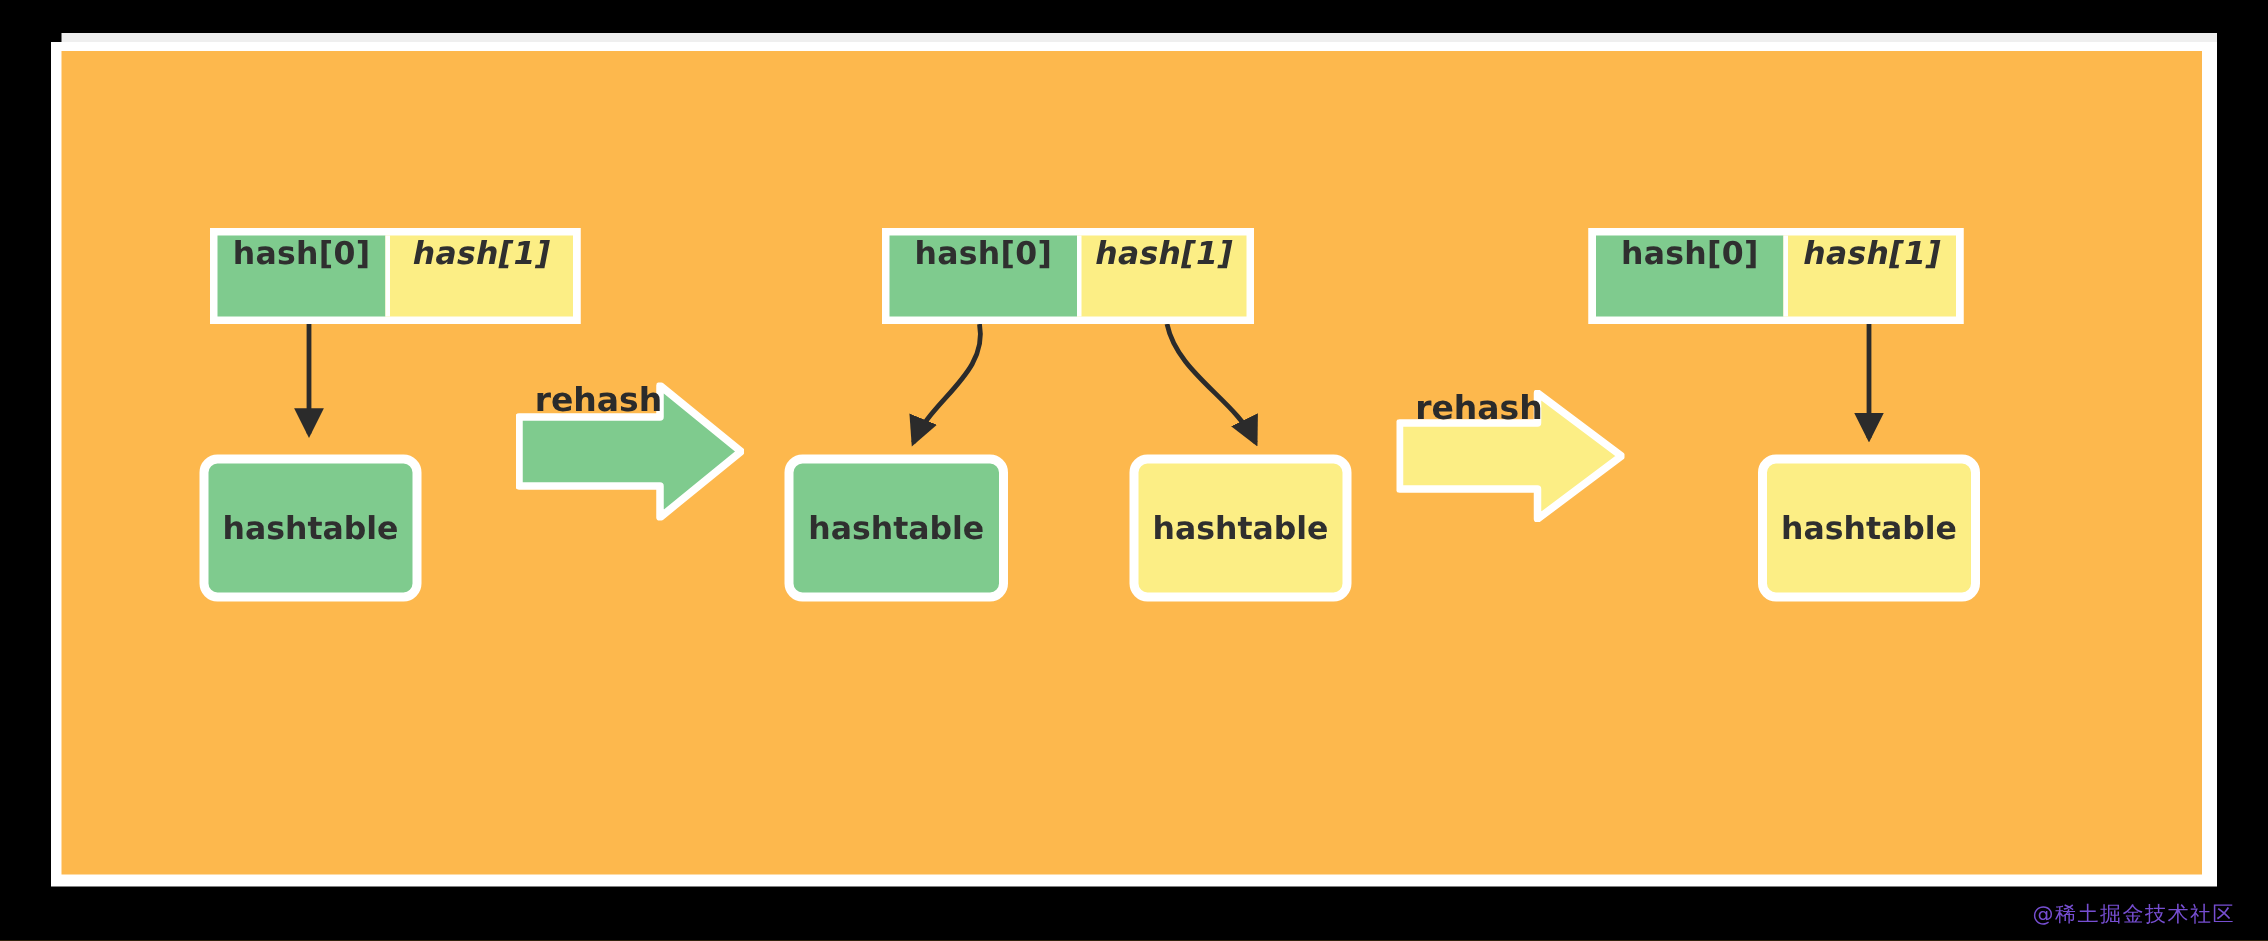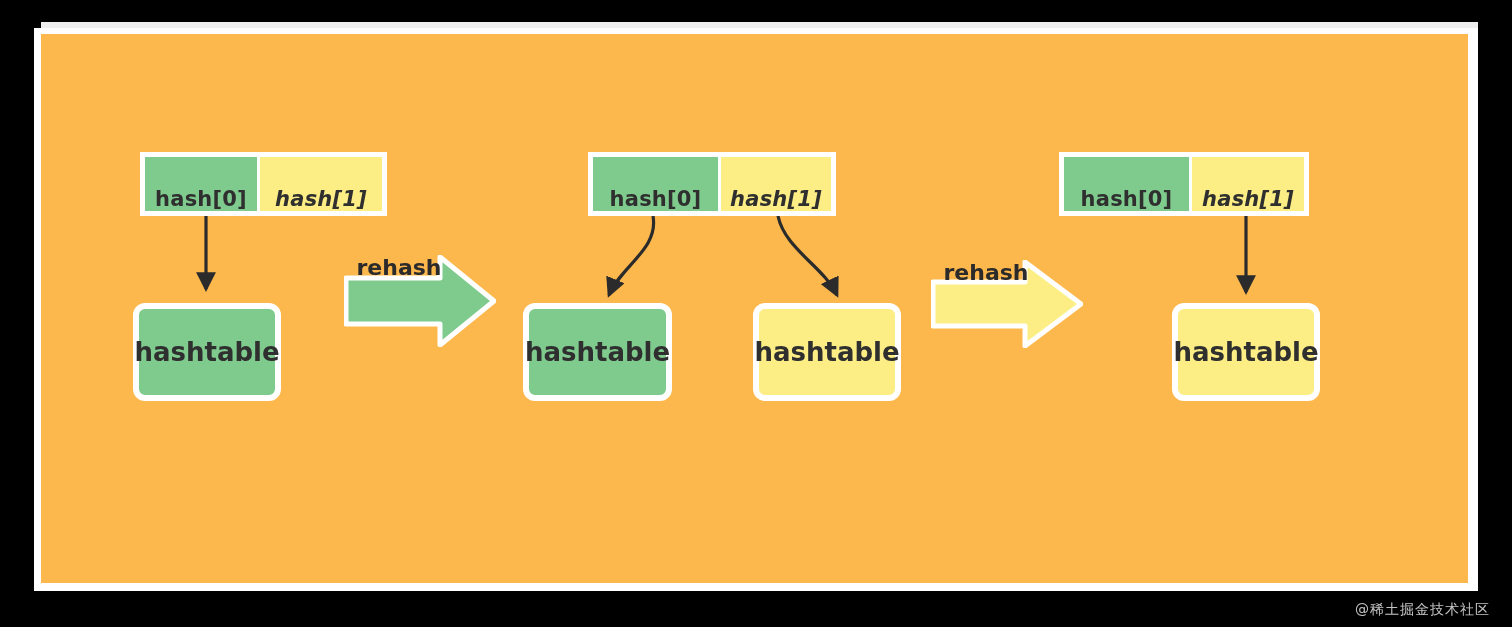--- a/index.html
+++ b/index.html
@@ -12,46 +12,46 @@
   #matshadow{position:absolute;left:41px;top:22px;width:1437px;height:12px;background:#efefef;}
 
   
   #panel{position:absolute;left:41px;top:34px;width:1427px;height:549px;background:#FDB84D;}
 
   .grp{position:absolute;}
 
   
   .hashrow{position:absolute;display:flex;background:#ffffff;
            border:5px solid #ffffff;box-sizing:border-box;}
-  .cell{display:flex;align-items:flex-end;justify-content:center;
+  .cell{display:flex;align-items:flex-start;justify-content:center;
         font-weight:bold;font-size:21px;color:#2f2f2f;letter-spacing:.2px;}
   .cell.green{background:#7FCB8E;}
   .cell.yellow{background:#FCEE85;}
   .cell.sep{border-left:3px solid #ffffff;font-style:italic;}
 
   
   .htbox{position:absolute;border:6px solid #ffffff;border-radius:12px;
          box-sizing:border-box;display:flex;align-items:center;
-         justify-content:center;font-weight:bold;font-size:26px;color:#2f2f2f;}
+         justify-content:center;font-weight:bold;font-size:21px;color:#2f2f2f;}
   .htbox.green{background:#7FCB8E;}
   .htbox.yellow{background:#FCEE85;}
 
   
   .rehash{position:absolute;display:flex;align-items:flex-start;}
   .rehash svg{position:absolute;left:0;top:0;}
   .rehash .lbl{position:relative;font-weight:bold;font-size:22px;color:#2b2b2b;
                width:100%;text-align:center;padding-right:42px;box-sizing:border-box;}
 
   
   .conn{position:absolute;left:0;top:0;width:1427px;height:549px;
         pointer-events:none;}
 
   
   #wm{position:absolute;right:22px;bottom:8px;font-size:14px;
-      color:#e5e5e5;opacity:.85;letter-spacing:1px;
+      color:#8b5cf6;opacity:.85;letter-spacing:1px;
       font-family:"DejaVu Sans","Liberation Sans",sans-serif;}
 </style>
 </head>
 <body>
 
 <div id="stage">
 
   <div id="matshadow"></div>
   <div id="mat"></div>
 

